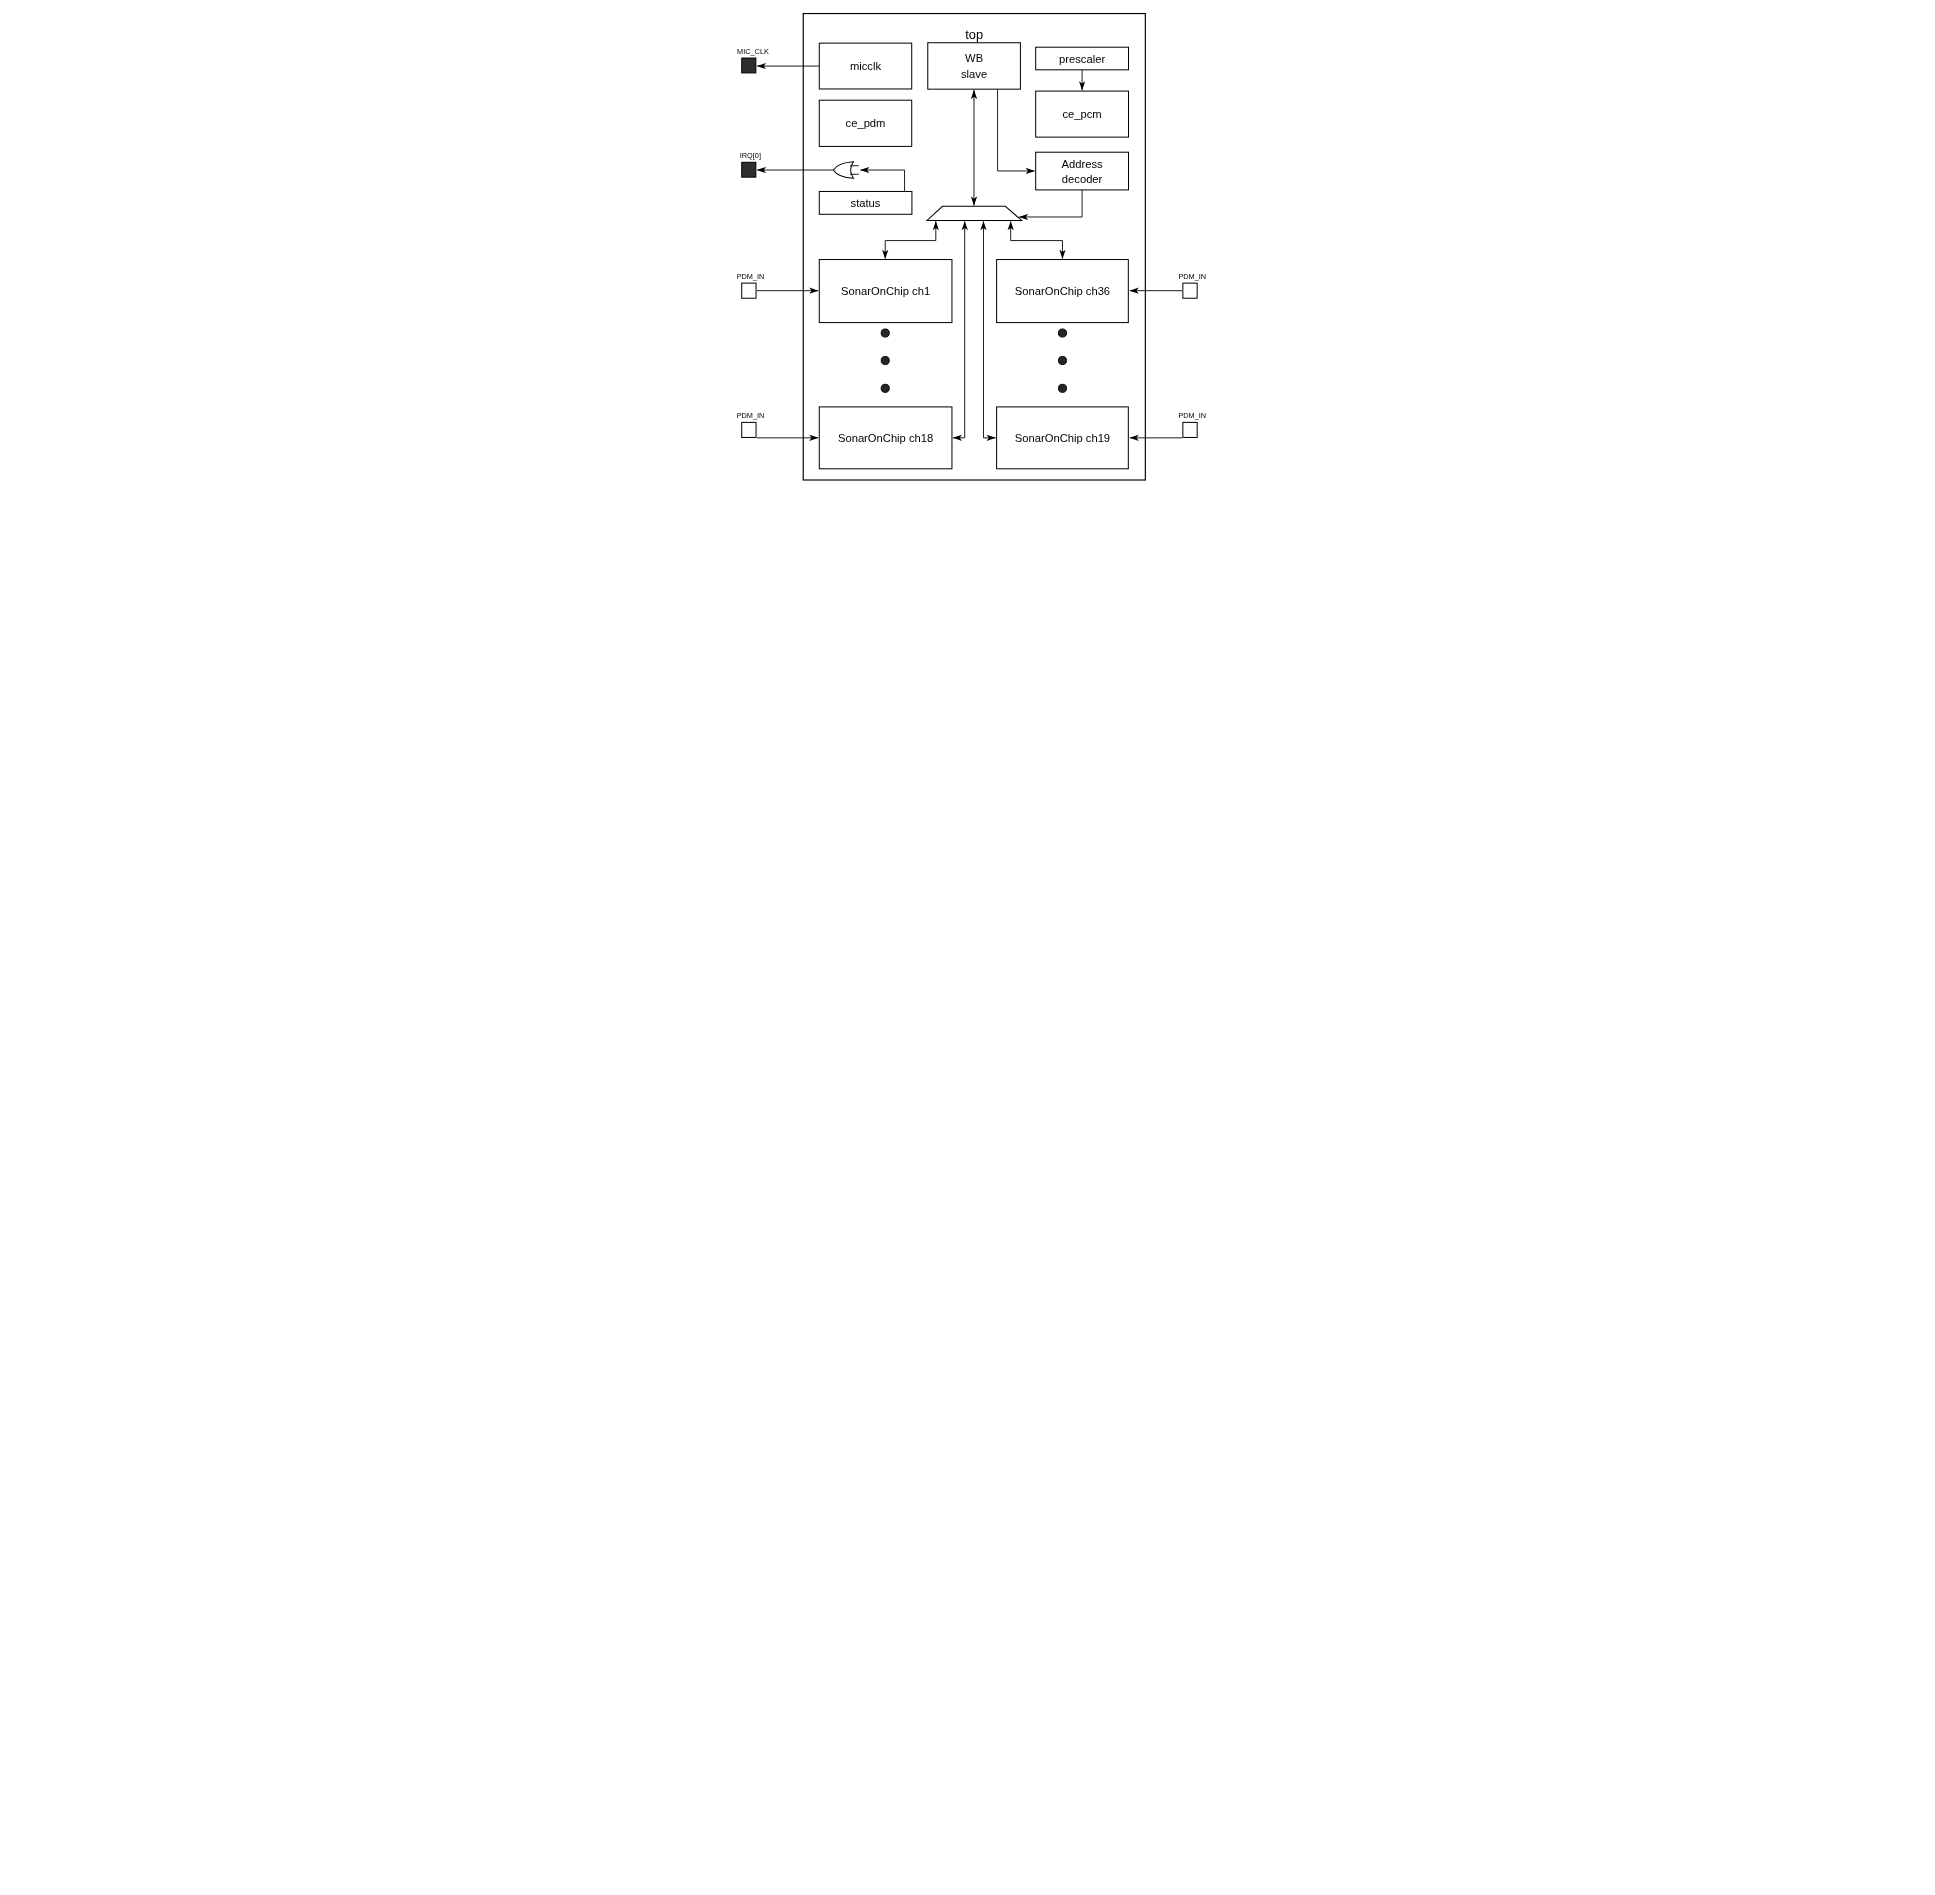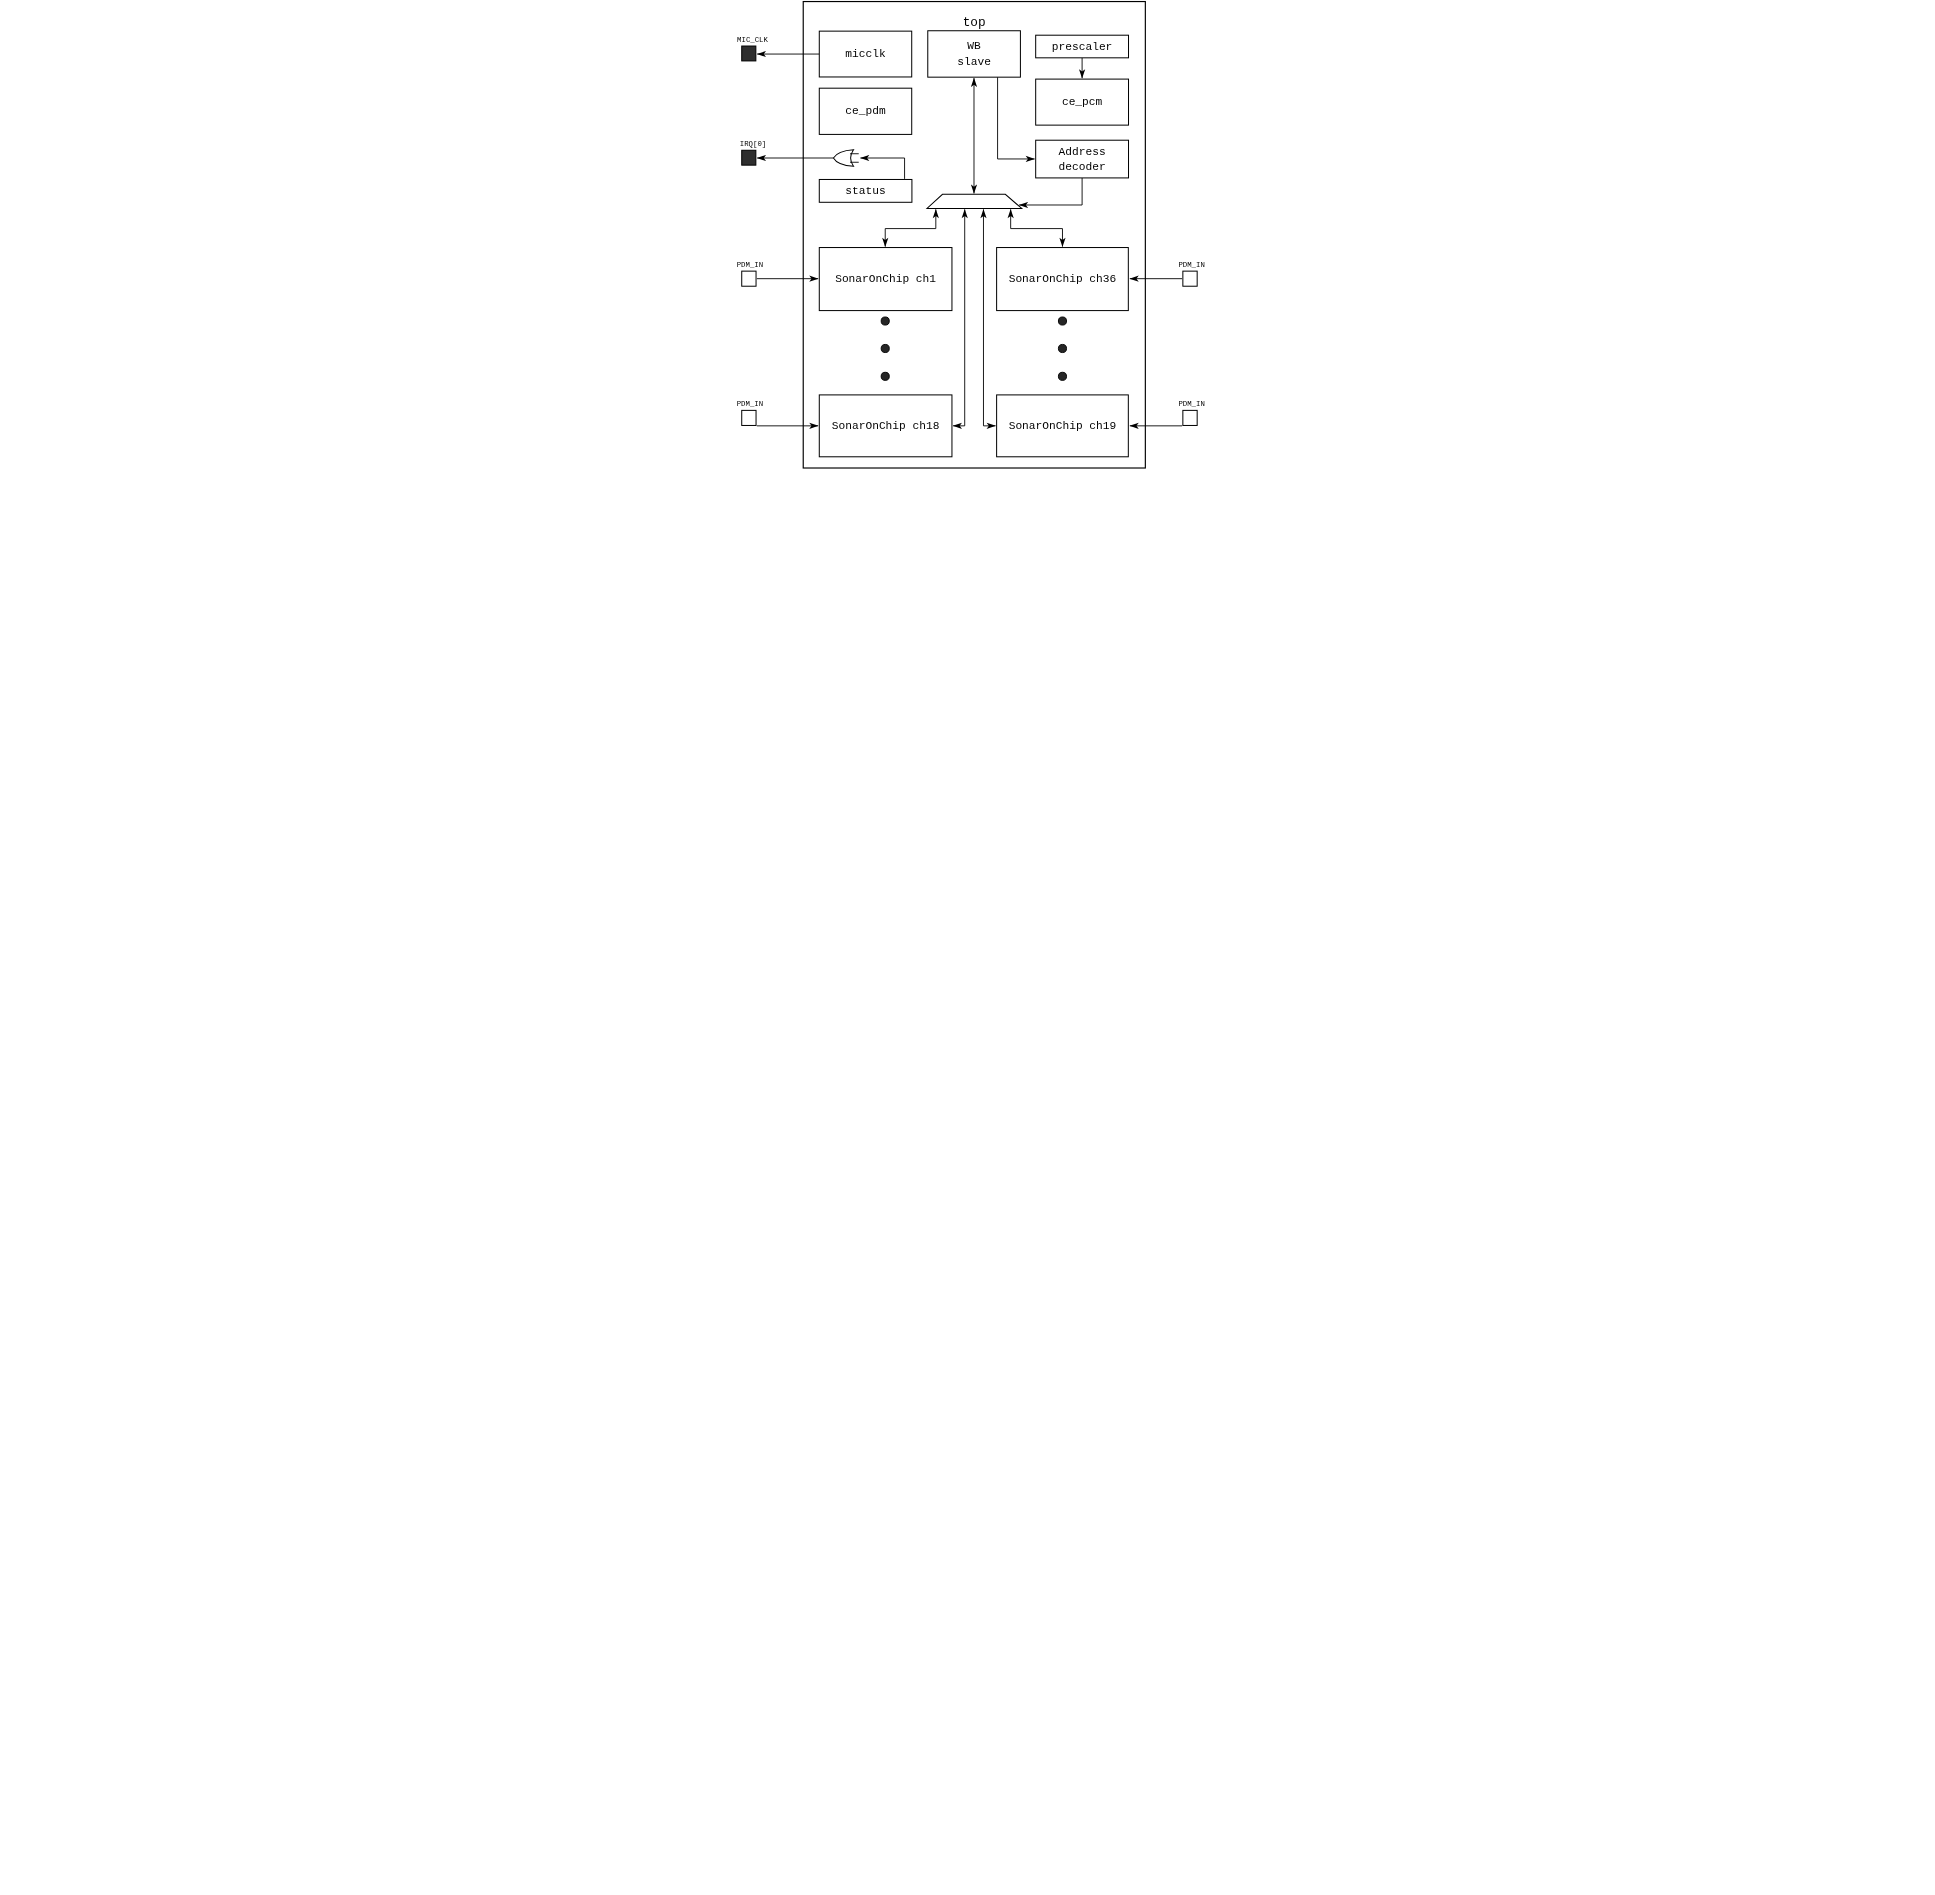--- a/index.html
+++ b/index.html
@@ -11,22 +11,21 @@
   }
   html,body{
     margin:0;
     padding:0;
     background:var(--bg);
     font-family:"Liberation Sans","DejaVu Sans",sans-serif;
   }
   .diagram-wrap{
     width:100%;
     max-width:492px;
-    margin:0 auto;
-    font-family:Liberation Mono, monospace;
+    margin:12px auto;
   }
   svg{display:block;width:100%;height:auto;}
   .box{
     fill:var(--bg);
     stroke:var(--ink);
     stroke-width:2.6;
   }
   .outer{
     fill:none;
     stroke:var(--ink);

